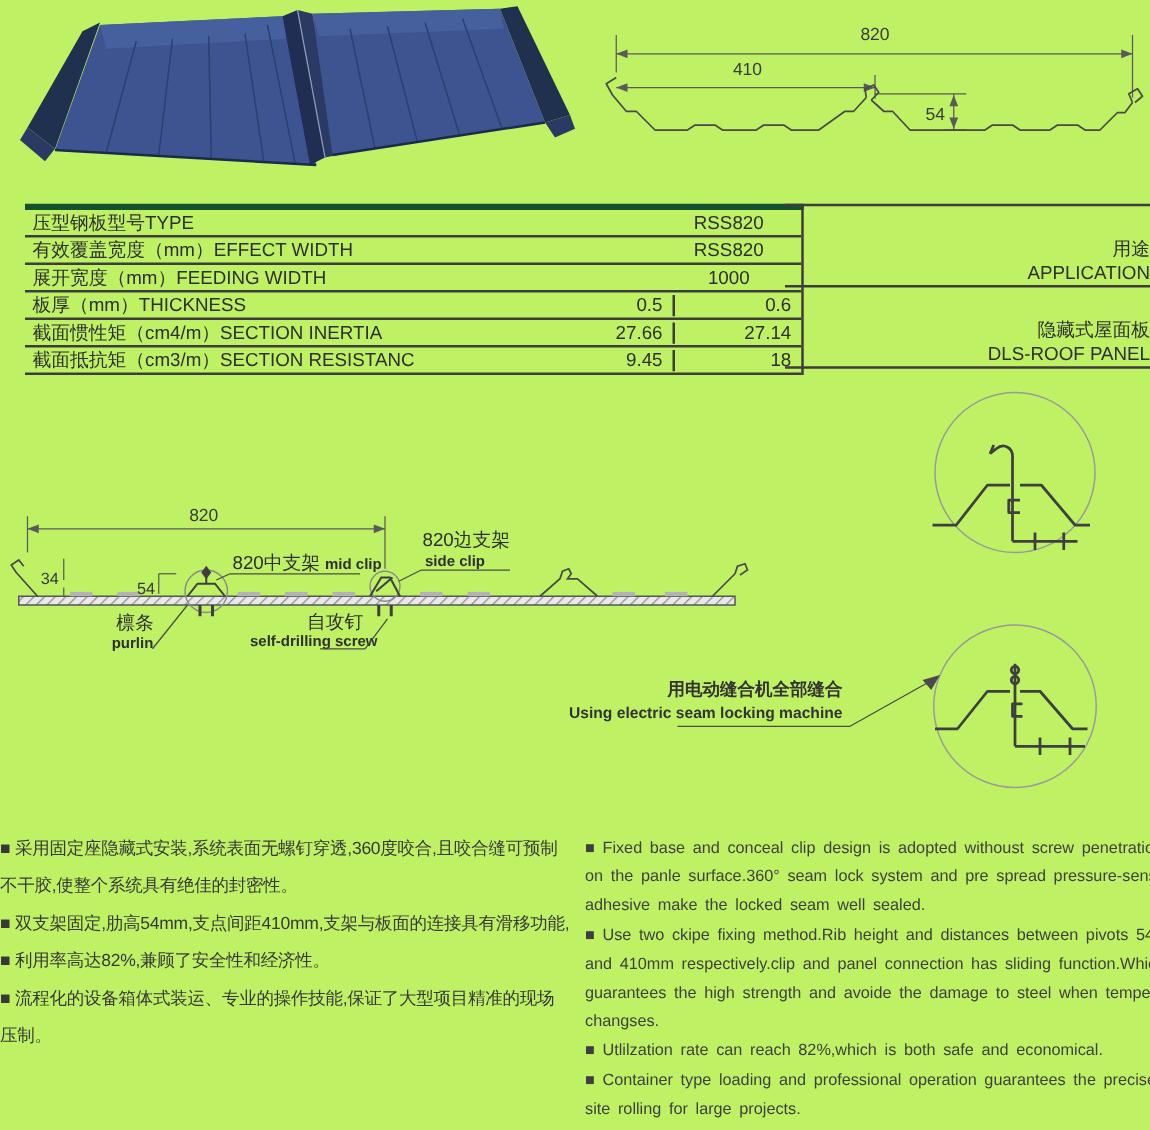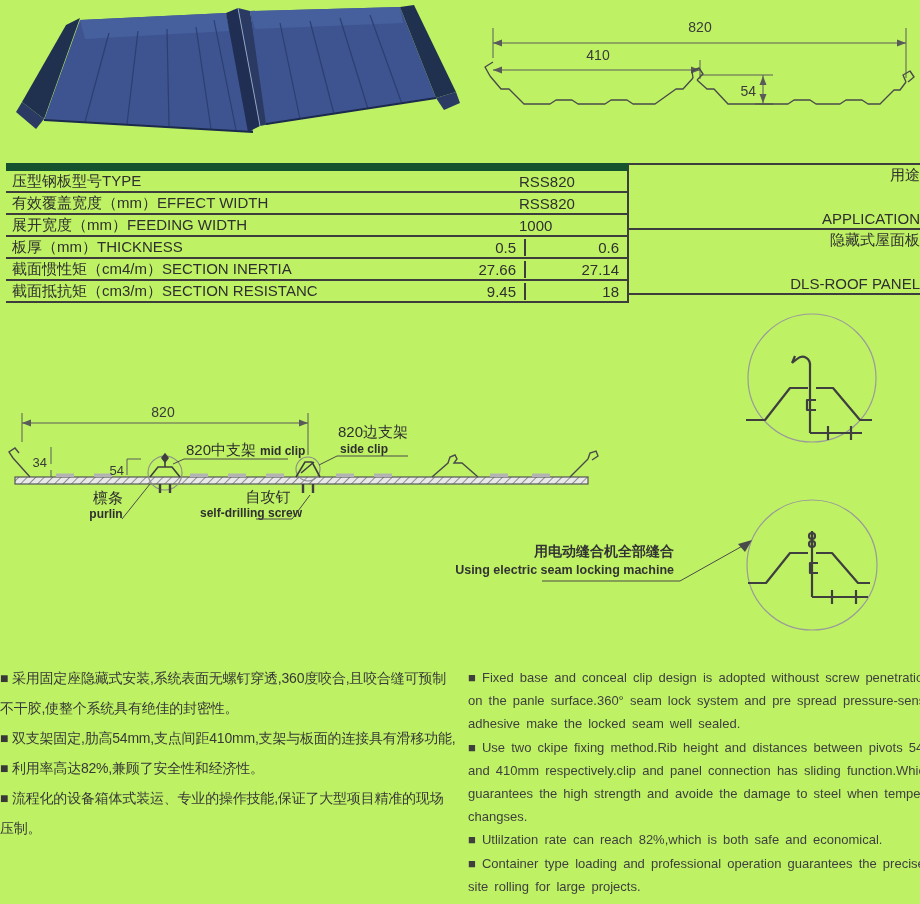--- a/index.html
+++ b/index.html
@@ -6,31 +6,31 @@
   .page{position:relative;width:920px;height:904px;background:#bef264;overflow:hidden;
         font-family:"Liberation Sans","DejaVu Sans",sans-serif;color:#3a3a3a;}
   svg{position:absolute;overflow:visible;}
   svg text{font-family:"Liberation Sans","DejaVu Sans",sans-serif;fill:#3a3a3a;}
   .dimtxt{font-size:13px;}
   .dimtxt14{font-size:14px;}
   .lblcn{font-size:15px;fill:#2f2f2f;}
   .lblen{font-size:12px;font-weight:600;fill:#2f2f2f;}
 
   
-  .tbl{position:absolute;left:6px;top:163px;width:623px;border-top:8px solid #14532d;box-sizing:border-box;border-right:2px solid #3d3d3d;}
+  .tbl{position:absolute;left:20px;top:163px;width:623px;border-top:5px solid #14532d;box-sizing:border-box;border-right:2px solid #3d3d3d;}
   .trow{display:flex;align-items:center;height:22px;border-bottom:2px solid #3d3d3d;box-sizing:border-box;font-size:15px;color:#2f2f2f;}
   .trow .lab{flex:1;padding-left:6px;white-space:nowrap;}
   .trow .labwrap{flex:1;display:flex;justify-content:space-between;align-items:center;}
   .trow .labwrap .lab{flex:none;}
-  .trow .v{width:100px;text-align:left;padding-right:8px;white-space:nowrap;}
+  .trow .v{width:100px;text-align:center;padding-right:8px;white-space:nowrap;}
   .trow .v1{text-align:right;padding-right:8px;white-space:nowrap;}
   .trow .v2{width:103px;text-align:right;padding-right:8px;border-left:2px solid #3d3d3d;box-sizing:border-box;white-space:nowrap;}
   .tright{position:absolute;left:628px;top:163px;width:292px;height:132px;box-sizing:border-box;
           border-top:2px solid #3d3d3d;border-bottom:2px solid #3d3d3d;}
-  .thalf{height:65px;border-bottom:2px solid #3d3d3d;box-sizing:border-box;display:flex;flex-direction:column;justify-content:space-between;align-items:flex-end;font-size:15px;line-height:19px;color:#2f2f2f;}
+  .thalf{height:65px;border-bottom:2px solid #3d3d3d;box-sizing:border-box;display:flex;flex-direction:column;justify-content:flex-end;align-items:flex-end;font-size:15px;line-height:19px;color:#2f2f2f;}
   .thalf.b{height:63px;border-bottom:none;}
 
   
   .cncol{position:absolute;left:0;top:663px;width:460px;}
   .cnline{height:30px;line-height:30px;white-space:nowrap;font-size:14px;letter-spacing:-0.2px;color:#383838;}
   .encol{position:absolute;left:468px;top:666px;width:470px;}
   .enline{height:23.2px;line-height:23.2px;white-space:nowrap;font-size:13px;word-spacing:2.5px;color:#3f3f3f;}
 </style>
 </head>
 <body>

